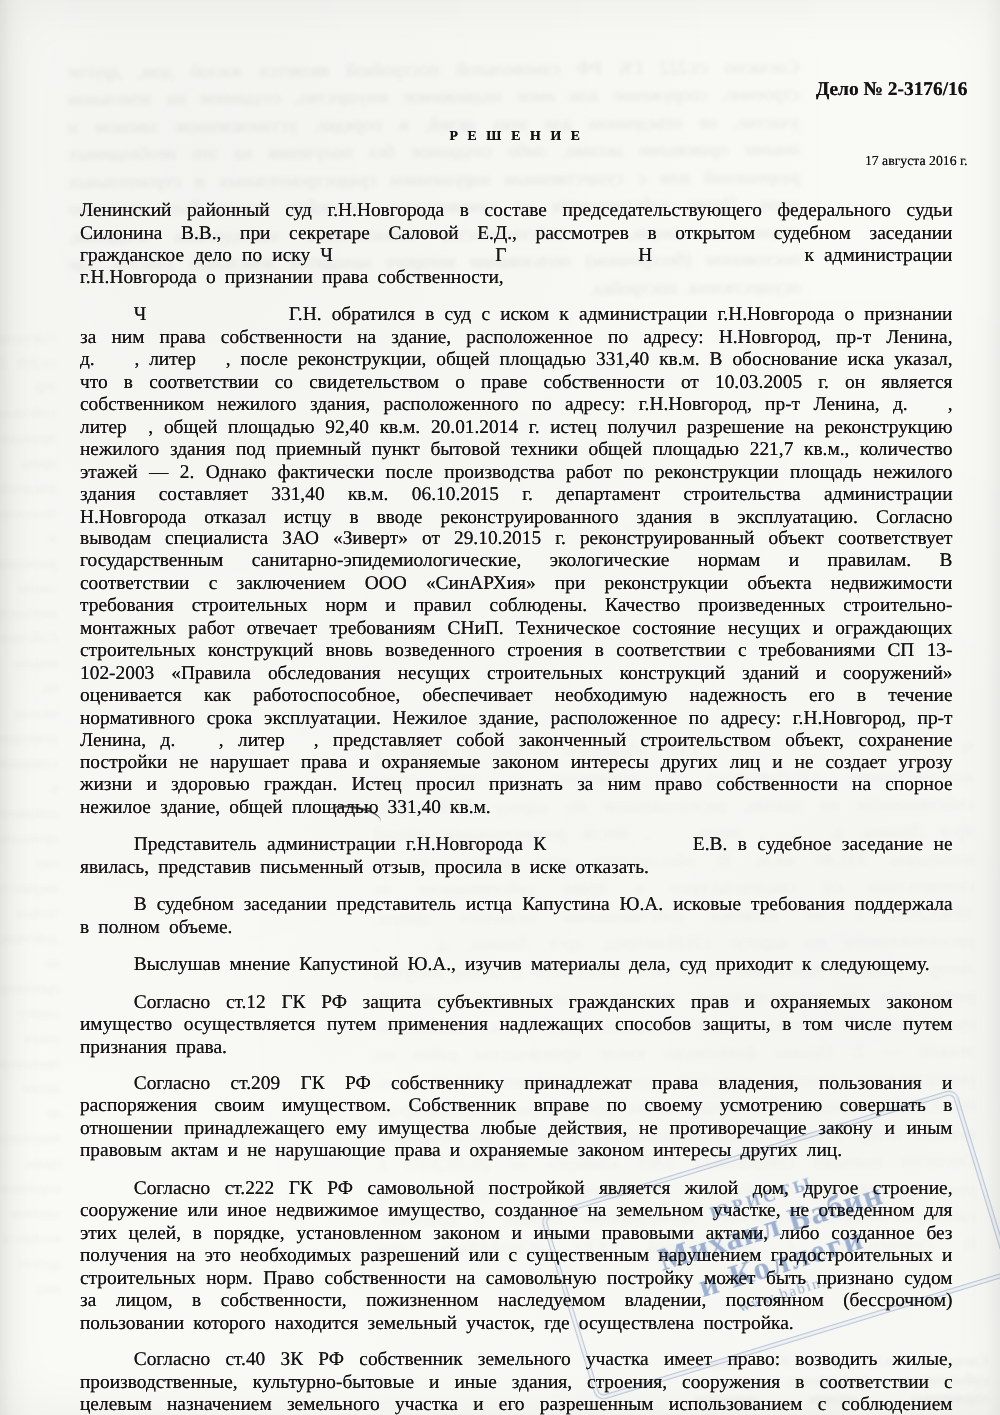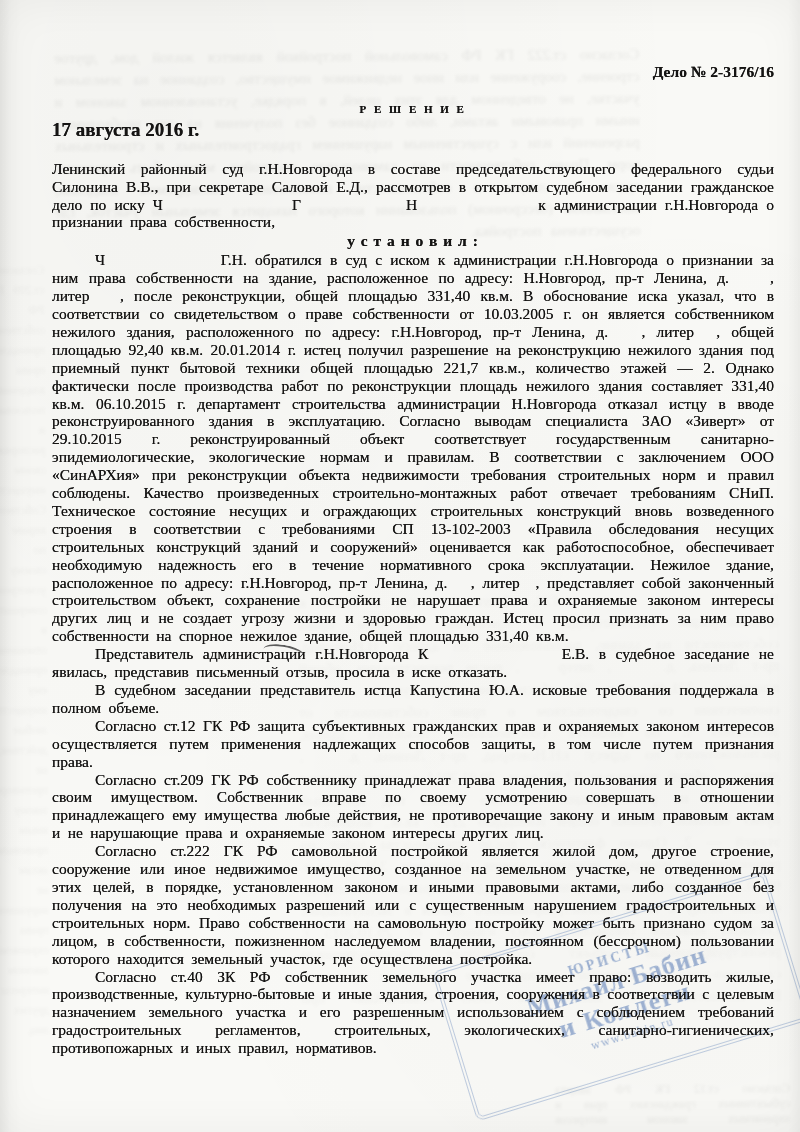--- a/index.html
+++ b/index.html
@@ -51,24 +51,24 @@
     margin-bottom:20px;
   }
   .doc-title{
     text-align:center;font-weight:700;font-size:11px;letter-spacing:2.5px;
     margin:0 0 2px 0;
   }
   .doc-subtitle{
     text-align:center;font-weight:700;font-size:15.5px;margin:0 0 2px 0;
   }
   .doc-date{
-    text-align:left;font-weight:700;font-size:19px;margin:0 0 21px 0;
+    text-align:right;font-weight:400;font-size:11px;margin:0 0 21px 0;
   }
   p.par{
-    margin:0;
+    margin:12px;
     text-align:justify;
     word-spacing:3.5px;
   }
   p.intro{text-indent:0;}
   p.indent{text-indent:43px;}
   .ustanovil{
     text-align:center;font-weight:700;font-size:15.5px;
     margin:1px 0 1px 0;letter-spacing:1px;
   }
   
@@ -115,26 +115,26 @@
     <div class="s4">www.babin.ru</div>
   </div>
 
   <div class="content">
     <div class="case-number">Дело № 2-3176/16</div>
     <div class="doc-title">Р Е Ш Е Н И Е</div>
     <div class="doc-date">17 августа  2016 г.</div>
 
     <p class="par intro">Ленинский районный суд г.Н.Новгорода в составе председательствующего федерального судьи  Силонина В.В., при секретаре Саловой Е.Д., рассмотрев в открытом судебном заседании гражданское дело по иску Ч&nbsp;&nbsp;&nbsp;&nbsp;&nbsp;&nbsp;&nbsp;&nbsp;&nbsp;&nbsp;&nbsp;&nbsp;&nbsp;&nbsp;&nbsp;&nbsp;Г&nbsp;&nbsp;&nbsp;&nbsp;&nbsp;&nbsp;&nbsp;&nbsp;&nbsp;&nbsp;&nbsp;&nbsp;&nbsp;Н&nbsp;&nbsp;&nbsp;&nbsp;&nbsp;&nbsp;&nbsp;&nbsp;&nbsp;&nbsp;&nbsp;&nbsp;&nbsp;&nbsp; к администрации г.Н.Новгорода о признании права собственности,</p>
 
-    <div class="ustanovil">у с т а н о в и л :</div>
 
     <p class="par indent">Ч&nbsp;&nbsp;&nbsp;&nbsp;&nbsp;&nbsp;&nbsp;&nbsp;&nbsp;&nbsp;&nbsp;&nbsp;&nbsp;&nbsp;Г.Н.  обратился в суд с иском к администрации г.Н.Новгорода о признании за ним права собственности на здание, расположенное по адресу: Н.Новгород, пр-т Ленина, д.&nbsp;&nbsp;&nbsp;&nbsp;, литер&nbsp;&nbsp;&nbsp;, после реконструкции, общей площадью 331,40 кв.м. В обоснование иска указал, что в соответствии со свидетельством о праве собственности от 10.03.2005 г. он является собственником нежилого здания, расположенного  по адресу: г.Н.Новгород, пр-т Ленина, д.&nbsp;&nbsp;&nbsp;, литер&nbsp;&nbsp;, общей площадью 92,40 кв.м. 20.01.2014 г. истец получил разрешение на  реконструкцию нежилого здания под приемный пункт бытовой техники общей площадью 221,7 кв.м.,  количество этажей — 2.  Однако фактически после производства работ по реконструкции площадь нежилого здания составляет 331,40 кв.м. 06.10.2015 г. департамент строительства администрации Н.Новгорода отказал истцу в вводе реконструированного здания в эксплуатацию. Согласно выводам специалиста ЗАО «Зиверт» от 29.10.2015 г.  реконструированный объект соответствует государственным  санитарно-эпидемиологические, экологические нормам и правилам. В соответствии с заключением ООО «СинАРХия» при реконструкции объекта недвижимости требования  строительных норм и правил соблюдены.  Качество  произведенных строительно-монтажных работ отвечает требованиям  СНиП.  Техническое состояние  несущих и ограждающих строительных конструкций вновь возведенного строения  в соответствии с требованиями СП 13-102-2003 «Правила обследования несущих строительных  конструкций зданий и сооружений» оценивается как работоспособное, обеспечивает необходимую надежность его в течение нормативного срока эксплуатации. Нежилое здание, расположенное по адресу: г.Н.Новгород, пр-т Ленина, д.&nbsp;&nbsp;&nbsp;, литер&nbsp;&nbsp;, представляет собой законченный строительством объект, сохранение постройки не нарушает права и  охраняемые законом интересы других лиц и не создает угрозу жизни и здоровью граждан. Истец просил признать за ним право собственности на спорное нежилое здание, общей площадью 331,40 кв.м.</p>
     <p class="par indent">Представитель администрации г.Н.Новгорода К&nbsp;&nbsp;&nbsp;&nbsp;&nbsp;&nbsp;&nbsp;&nbsp;&nbsp;&nbsp;&nbsp;&nbsp;&nbsp;&nbsp;Е.В. в судебное заседание не явилась, представив письменный отзыв, просила в иске отказать.</p>
     <p class="par indent">В судебном заседании представитель истца Капустина Ю.А. исковые требования поддержала в полном объеме.</p>
-    <p class="par indent">Согласно ст.12 ГК РФ защита субъективных гражданских прав и охраняемых законом интересов осуществляется путем применения надлежащих способов защиты, в том числе путем признания права.</p>
+    <p class="par indent">Выслушав мнение Капустиной Ю.А., изучив материалы дела, суд приходит к следующему.</p>
+    <p class="par indent">Согласно ст.12 ГК РФ защита субъективных гражданских прав и охраняемых законом имущество осуществляется путем применения надлежащих способов защиты, в том числе путем признания права.</p>
     <p class="par indent">Согласно ст.209 ГК РФ собственнику принадлежат права владения, пользования и распоряжения своим имуществом. Собственник вправе по своему усмотрению совершать в отношении принадлежащего ему имущества любые действия, не противоречащие закону и иным правовым актам и не нарушающие права и охраняемые законом интересы других лиц.</p>
     <p class="par indent">Согласно ст.222  ГК РФ самовольной постройкой  является  жилой дом, другое строение, сооружение или иное недвижимое  имущество, созданное на земельном участке, не отведенном для этих целей,  в порядке, установленном законом и иными  правовыми актами, либо созданное  без получения на это  необходимых разрешений или с существенным нарушением  градостроительных  и  строительных  норм.  Право  собственности  на самовольную  постройку  может  быть  признано  судом  за  лицом,  в  собственности, пожизненном  наследуемом  владении,  постоянном  (бессрочном)  пользовании  которого находится  земельный участок, где осуществлена постройка.</p>
     <p class="par indent">Согласно ст.40 ЗК РФ собственник земельного участка имеет право: возводить жилые, производственные, культурно-бытовые и иные здания, строения, сооружения в соответствии с целевым назначением земельного участка и его разрешенным использованием с соблюдением требований градостроительных регламентов, строительных, экологических, санитарно-гигиенических, противопожарных и иных правил, нормативов.</p>
   </div>
 
   <div class="pen-mark"></div>
 
 </div>
 
 </body></html>

